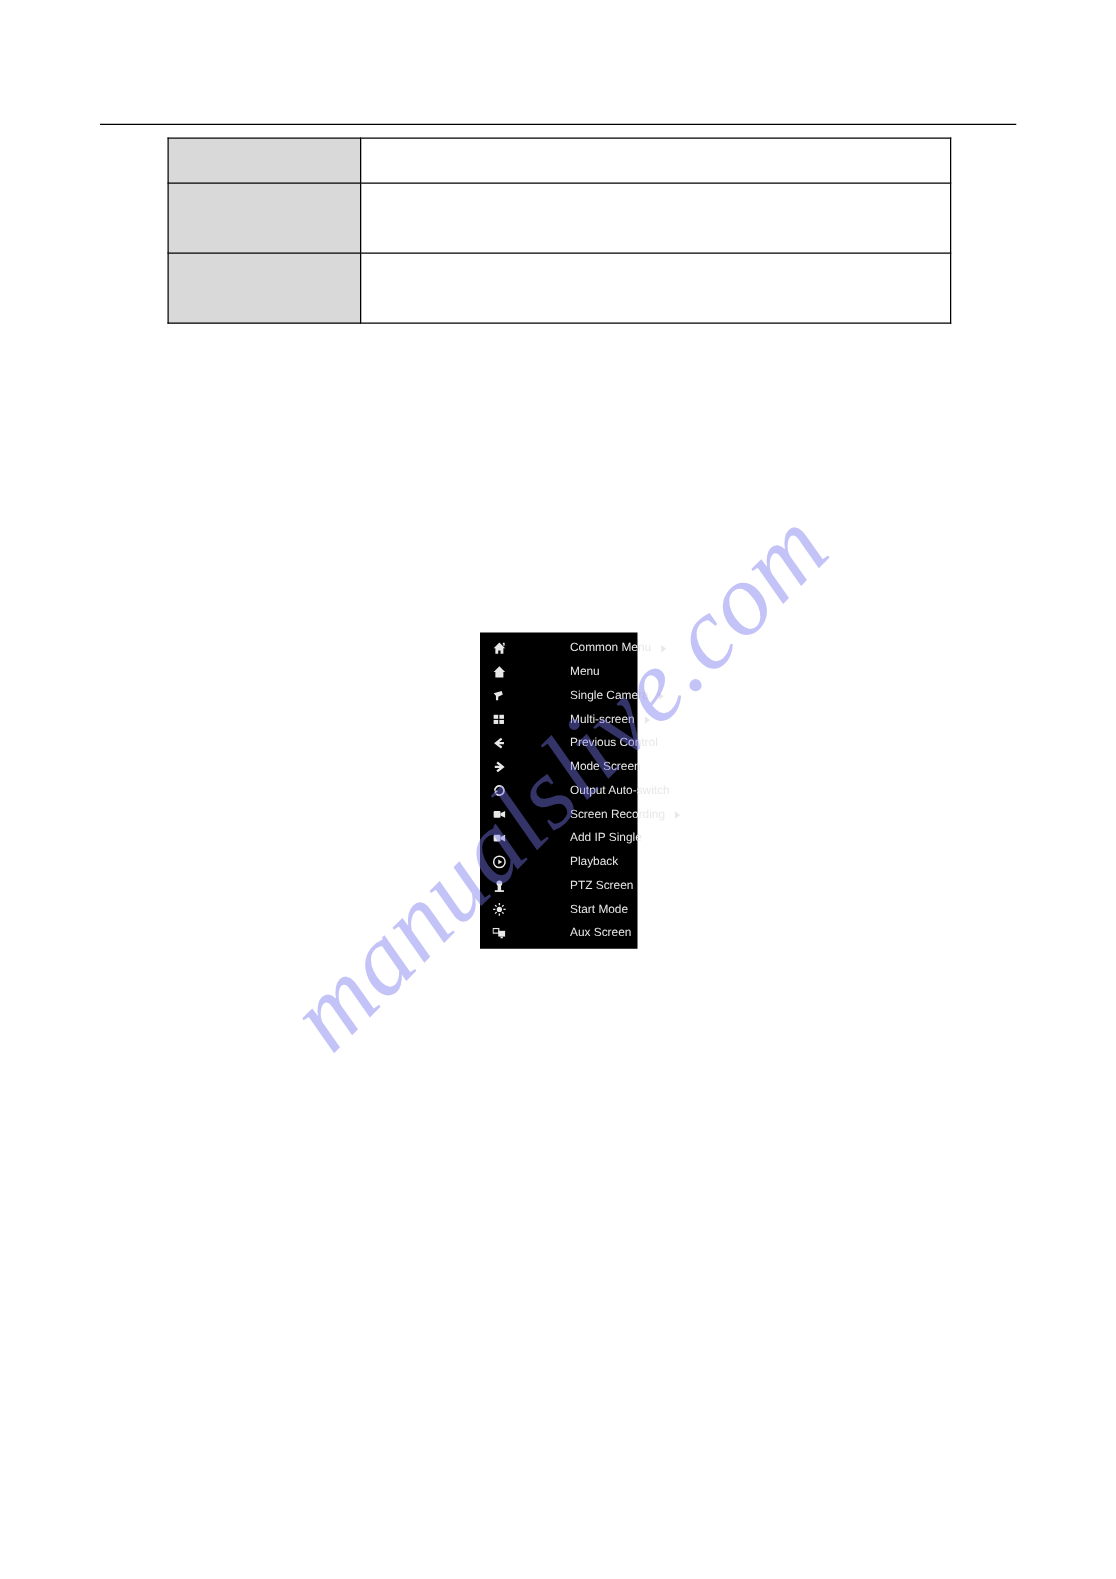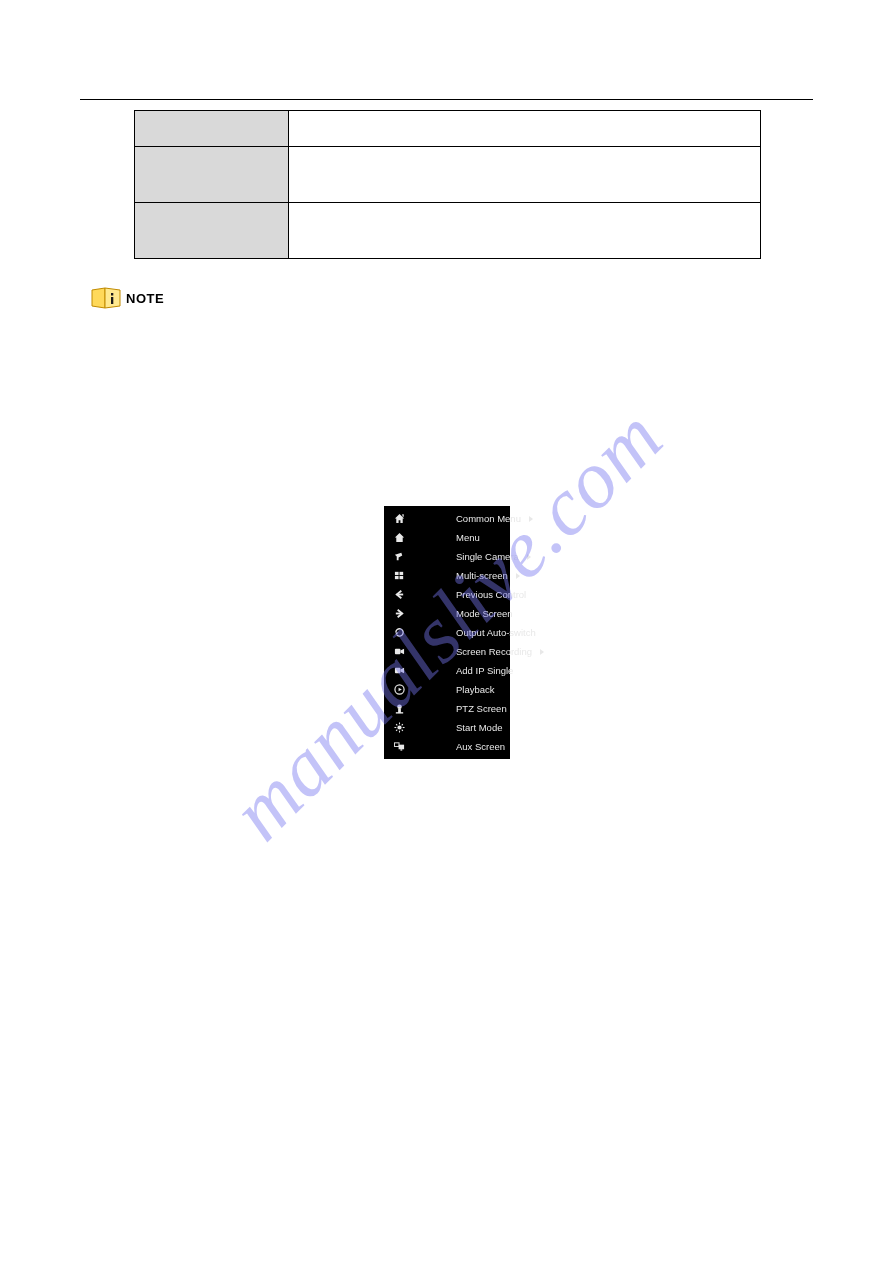--- a/index.html
+++ b/index.html
@@ -162,31 +162,20 @@
       <td class="col-label"></td>
       <td></td>
     </tr>
     <tr class="row-tall">
       <td class="col-label"></td>
       <td></td>
     </tr>
   </tbody>
     </table>
 
-  <div class="note-block">
-    <span class="note-icon">
-      <svg viewBox="0 0 32 22" width="32" height="22">
-        <path d="M2 3 L15 1 L15 21 L2 19 Z" fill="#ffd95a" stroke="#c08a00" stroke-width="1"></path>
-        <path d="M15 1 L30 3 L30 19 L15 21 Z" fill="#ffe98f" stroke="#c08a00" stroke-width="1"></path>
-        <rect x="21" y="6" width="2.3" height="2.5" fill="#1a1a1a"></rect>
-        <rect x="21" y="10" width="2.3" height="7" fill="#1a1a1a"></rect>
-      </svg>
-    </span>
-    <span class="note-text">NOTE</span>
-  </div>
 
   <div class="body-text"></div>
 
 </div>
 
 <div class="watermark">manualslive.com</div>
 
 <div class="context-menu-wrap">
 
 <div class="cm-item">

